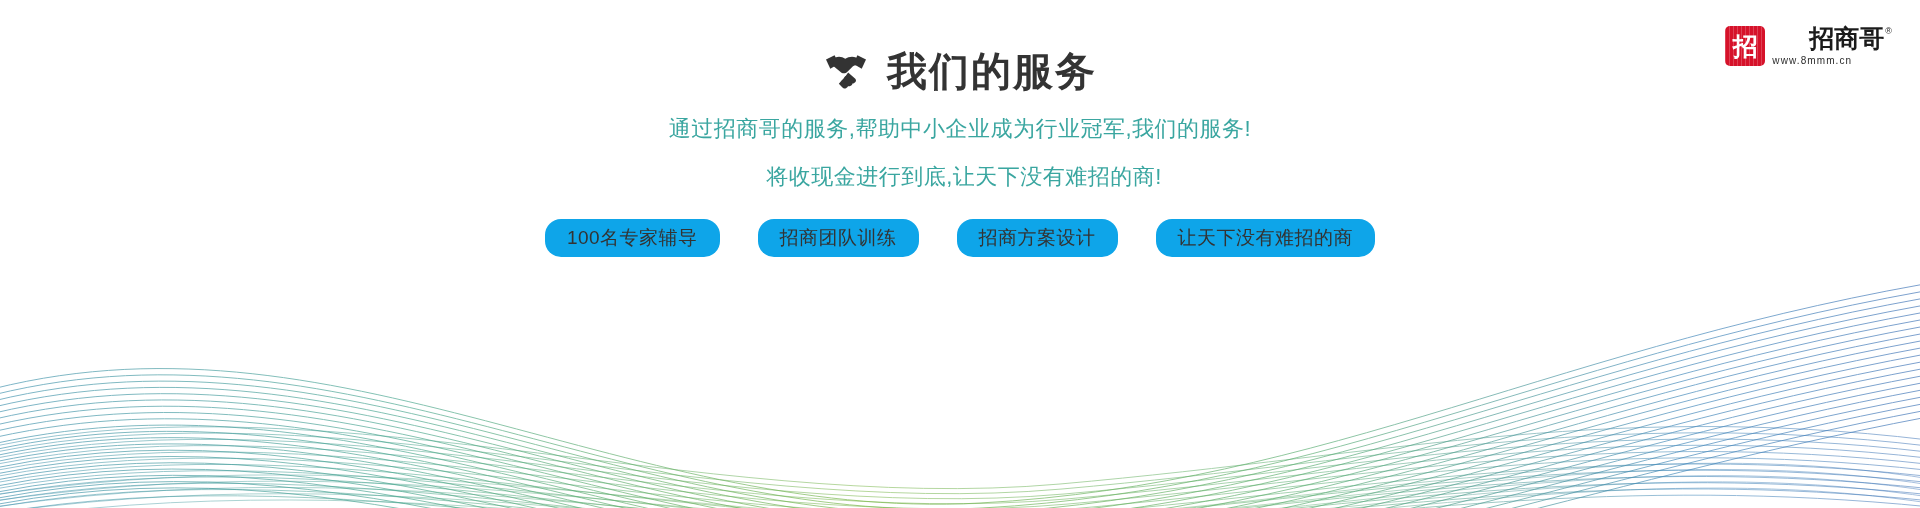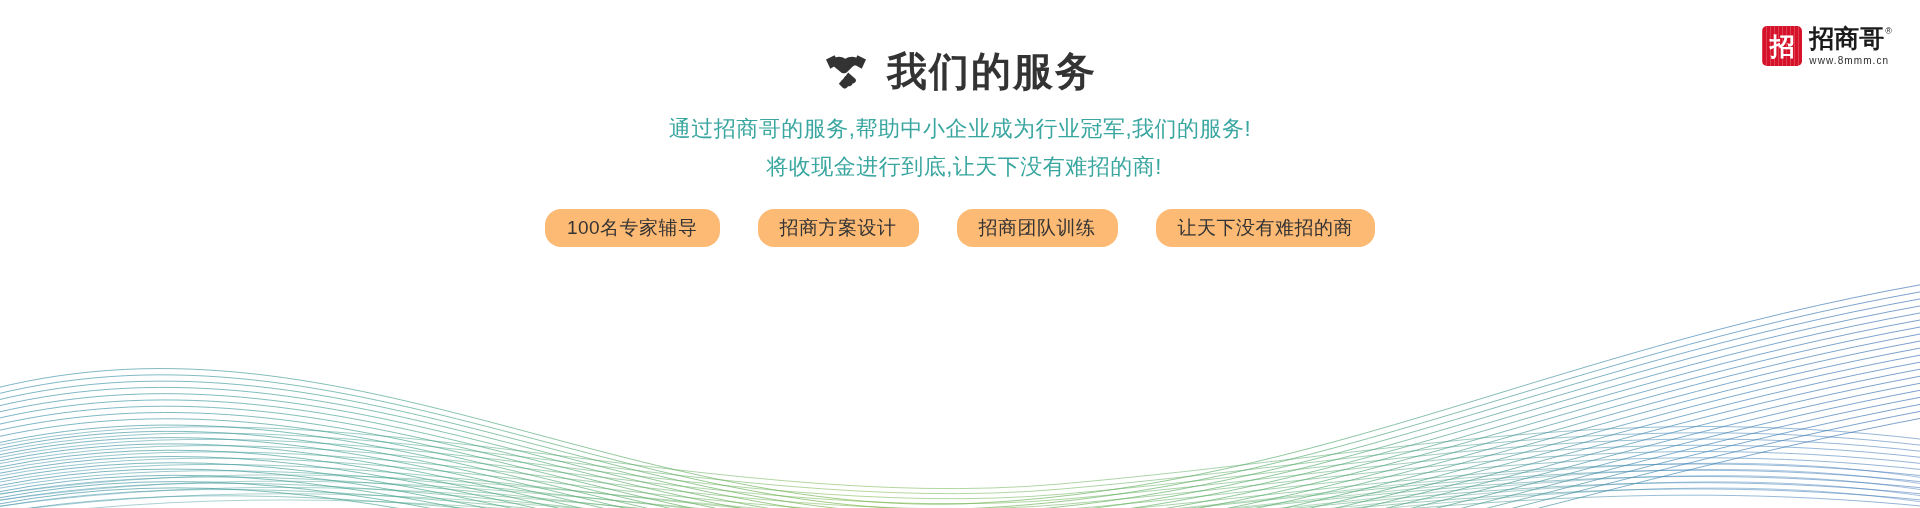--- a/index.html
+++ b/index.html
@@ -81,20 +81,21 @@
     display: flex;
     align-items: flex-start;
     line-height: 1;
   }
   .logo-word {
     font-size: 25px;
     font-weight: bold;
     color: #1b1b1b;
     letter-spacing: 0px;
     line-height: 1;
+    margin-left: 37px;
   }
   .logo-reg {
     font-size: 9px;
     color: #1b1b1b;
     line-height: 1;
     margin-left: 1px;
     margin-top: 1px;
   }
   .logo-url {
     font-size: 10px;
@@ -141,32 +142,32 @@
   .section-sub {
     font-size: 22px;
     color: #3aa6a0;
     letter-spacing: 0.5px;
     line-height: 1.2;
   }
 
   #heading-services { margin-top: 48px; }
   #sub-services { margin-top: 22px; }
   #heading-slogan { margin-top: 30px; }
-  #sub-slogan { margin-top: 12px; padding-left: 8px; }
+  #sub-slogan { margin-top: 22px; padding-left: 8px; }
 
   
   #tag-row {
     margin-top: 28px;
     display: flex;
     align-items: center;
     justify-content: center;
     gap: 38px;
   }
   .tag-pill {
-    background: #fdba74;
+    background: #0ea5e9;
     border-radius: 16px;
     padding: 7px 22px;
     font-size: 19px;
     color: #333333;
     letter-spacing: 0.5px;
     line-height: 1.25;
     white-space: nowrap;
   }
 </style>
 </head>
@@ -259,19 +260,19 @@
         </svg>
       </span>
       <span class="heading-text">我们的服务</span>
     </div>
     <div class="section-sub" id="sub-services">通过招商哥的服务,帮助中小企业成为行业冠军,我们的服务!</div>
 
     <div class="section-sub" id="sub-slogan">将收现金进行到底,让天下没有难招的商!</div>
 
     <div id="tag-row">
       <div class="tag-pill">100名专家辅导</div>
+      <div class="tag-pill">招商团队训练</div>
       <div class="tag-pill">招商方案设计</div>
-      <div class="tag-pill">招商团队训练</div>
       <div class="tag-pill">让天下没有难招的商</div>
     </div>
 
   </div>
 </div>
 
 </body></html>

